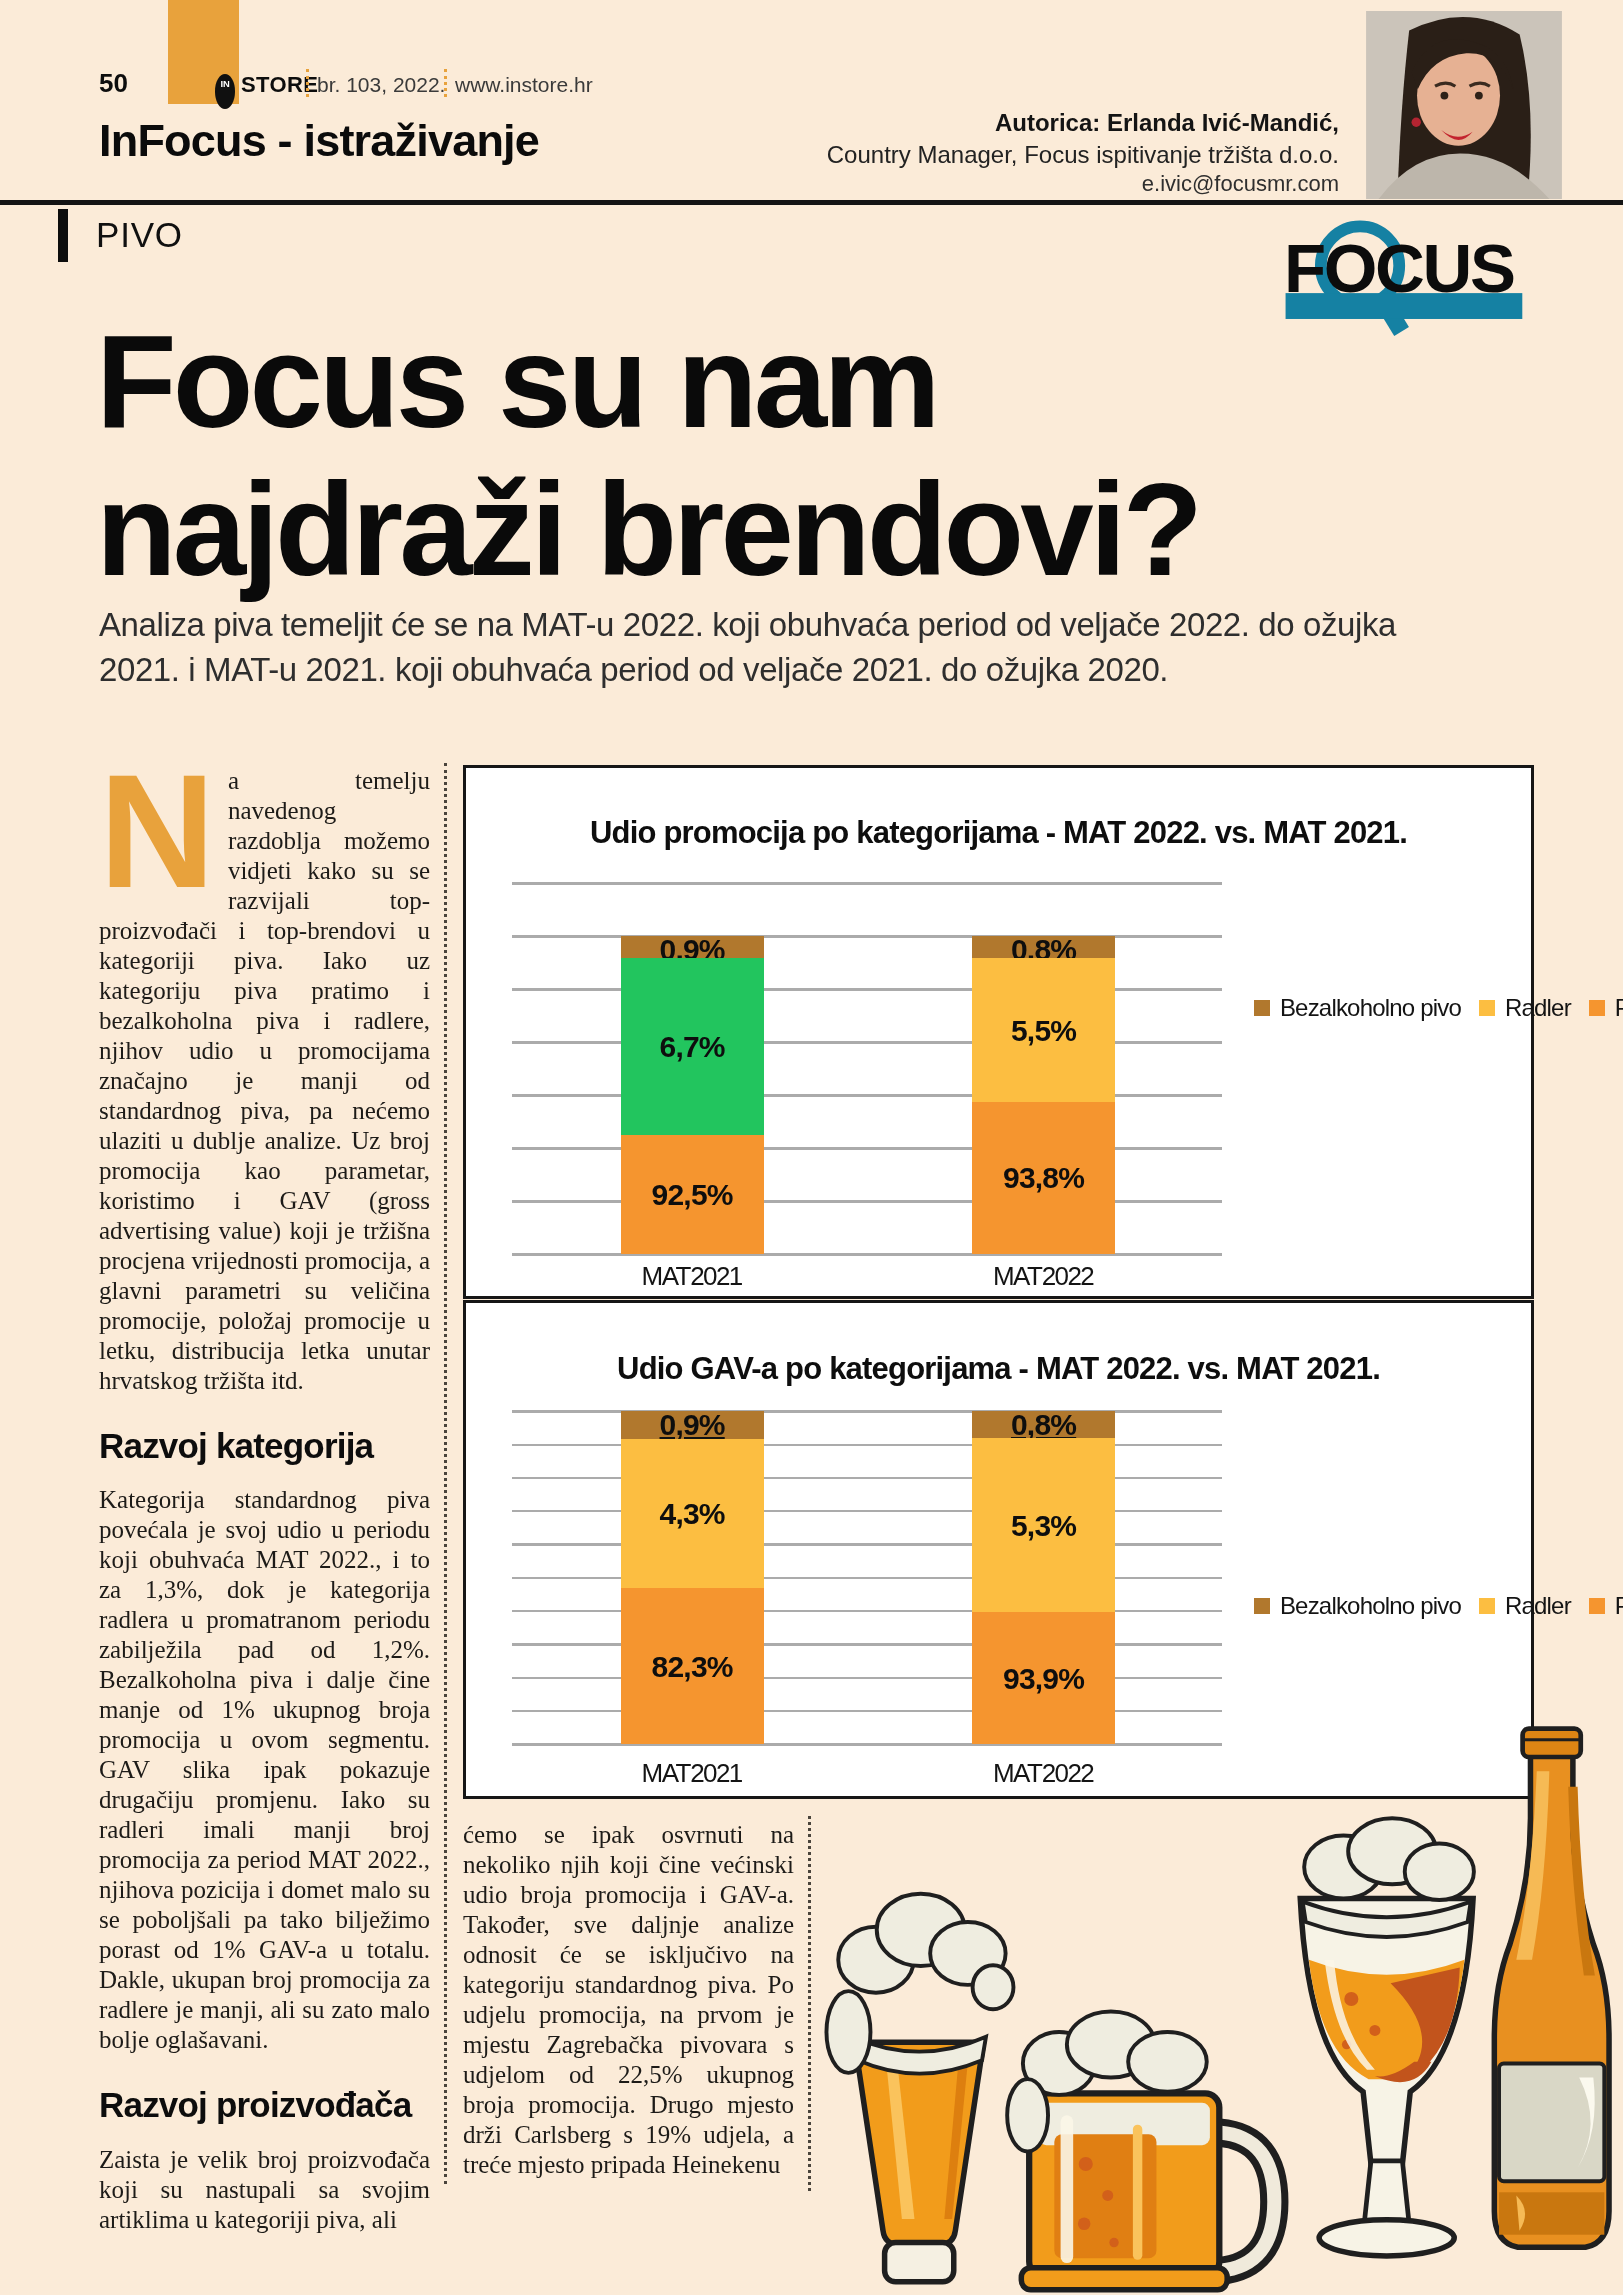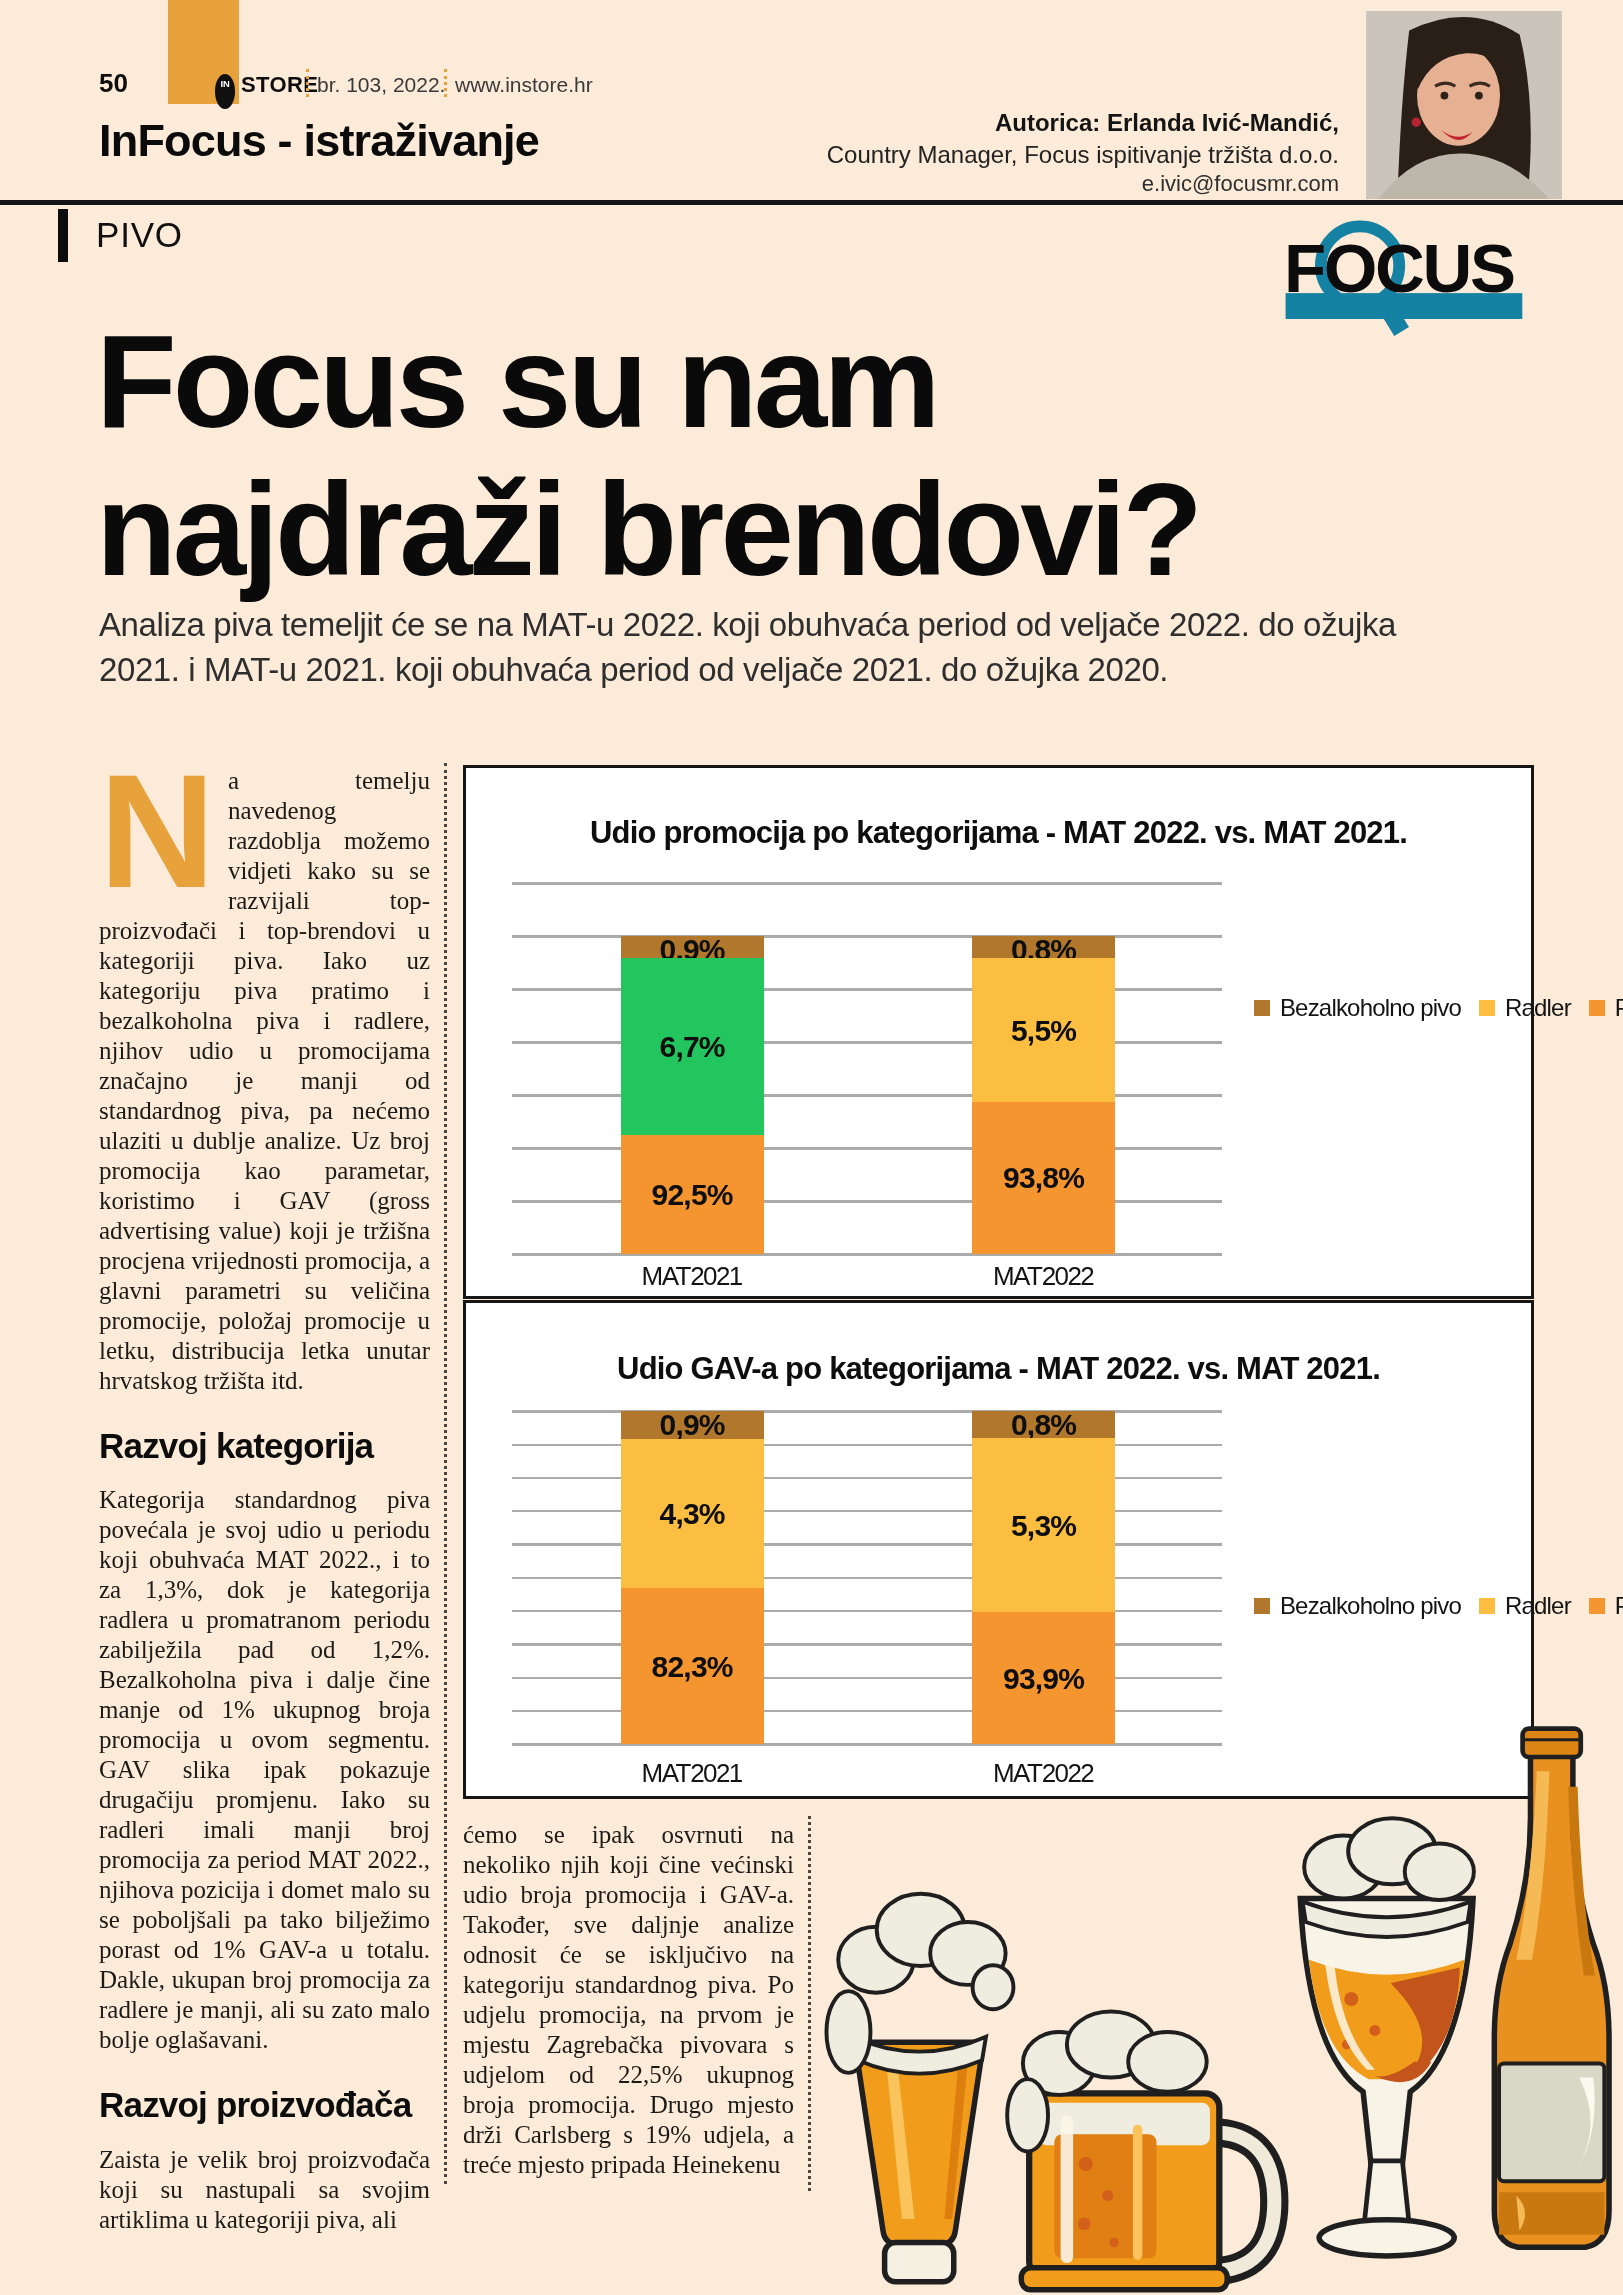--- a/index.html
+++ b/index.html
@@ -49,21 +49,21 @@
   #chart1{left:463px;top:765px;width:1065px;height:528px;}
   #chart2{left:463px;top:1300px;width:1065px;height:493px;}
   .chart-title{position:absolute;left:0;right:0;text-align:center;
                font:bold 31px/36px "Liberation Sans",sans-serif;letter-spacing:-0.8px;color:#0e0e0e;margin-top:20px;}
   #chart1 .chart-title{top:27px;}
   #chart2 .chart-title{top:28px;}
   .chart-plot{position:absolute;}
   .gridline{position:absolute;left:0;right:0;height:2.4px;background:#ABABAB;}
   .bar{position:absolute;display:flex;flex-direction:column;}
   .seg{position:relative;display:flex;align-items:center;justify-content:center;overflow:visible;}
-  .seg.tight{align-items:flex-start;}
+  .seg.tight{align-items:flex-start;text-decoration:underline;}
   .seg-label{font:bold 30px/31px "Liberation Sans",sans-serif;letter-spacing:-0.8px;color:#0e0e0e;white-space:nowrap;}
   .seg.tight .seg-label{margin-top:-2.4px;}
   .x-labels{position:absolute;height:33px;}
   .x-label{position:absolute;transform:translateX(-50%);white-space:nowrap;
            font:26px/31px "Liberation Sans",sans-serif;letter-spacing:-1.6px;word-spacing:-4.7px;color:#141414;}
   .chart-legend{position:absolute;display:flex;gap:18px;}
   .legend-item{display:flex;align-items:center;gap:10.2px;}
   .swatch{width:15.7px;height:15.7px;flex:0 0 15.7px;}
   .legend-label{font:24px/28px "Liberation Sans",sans-serif;letter-spacing:-0.8px;color:#141414;white-space:nowrap;}
 

